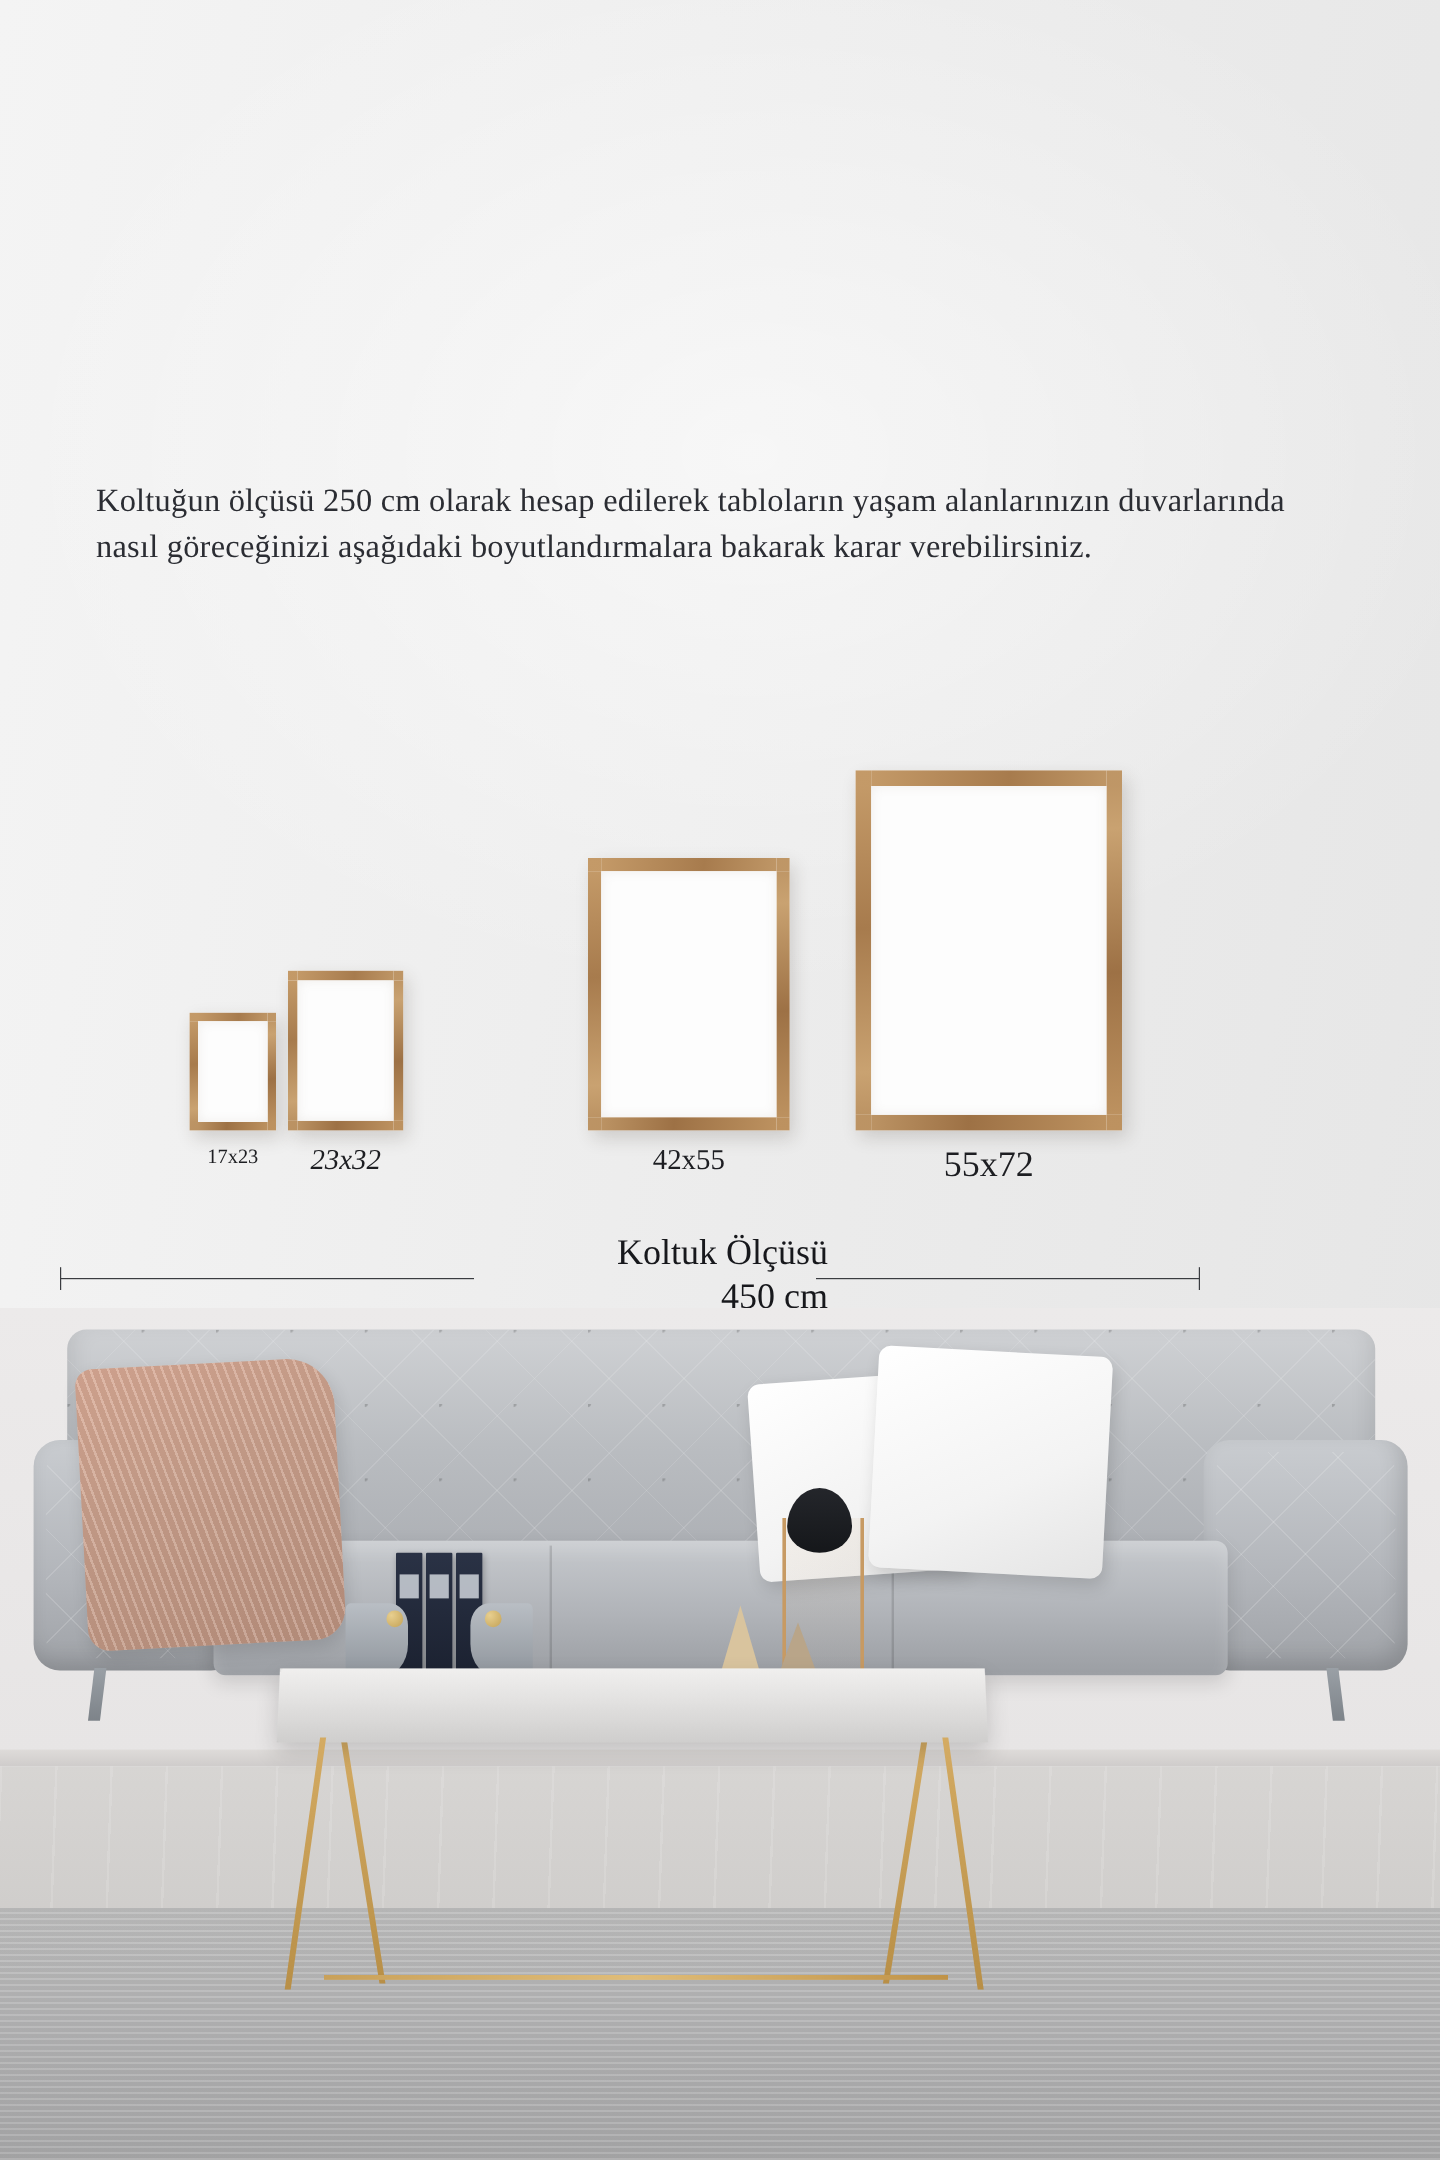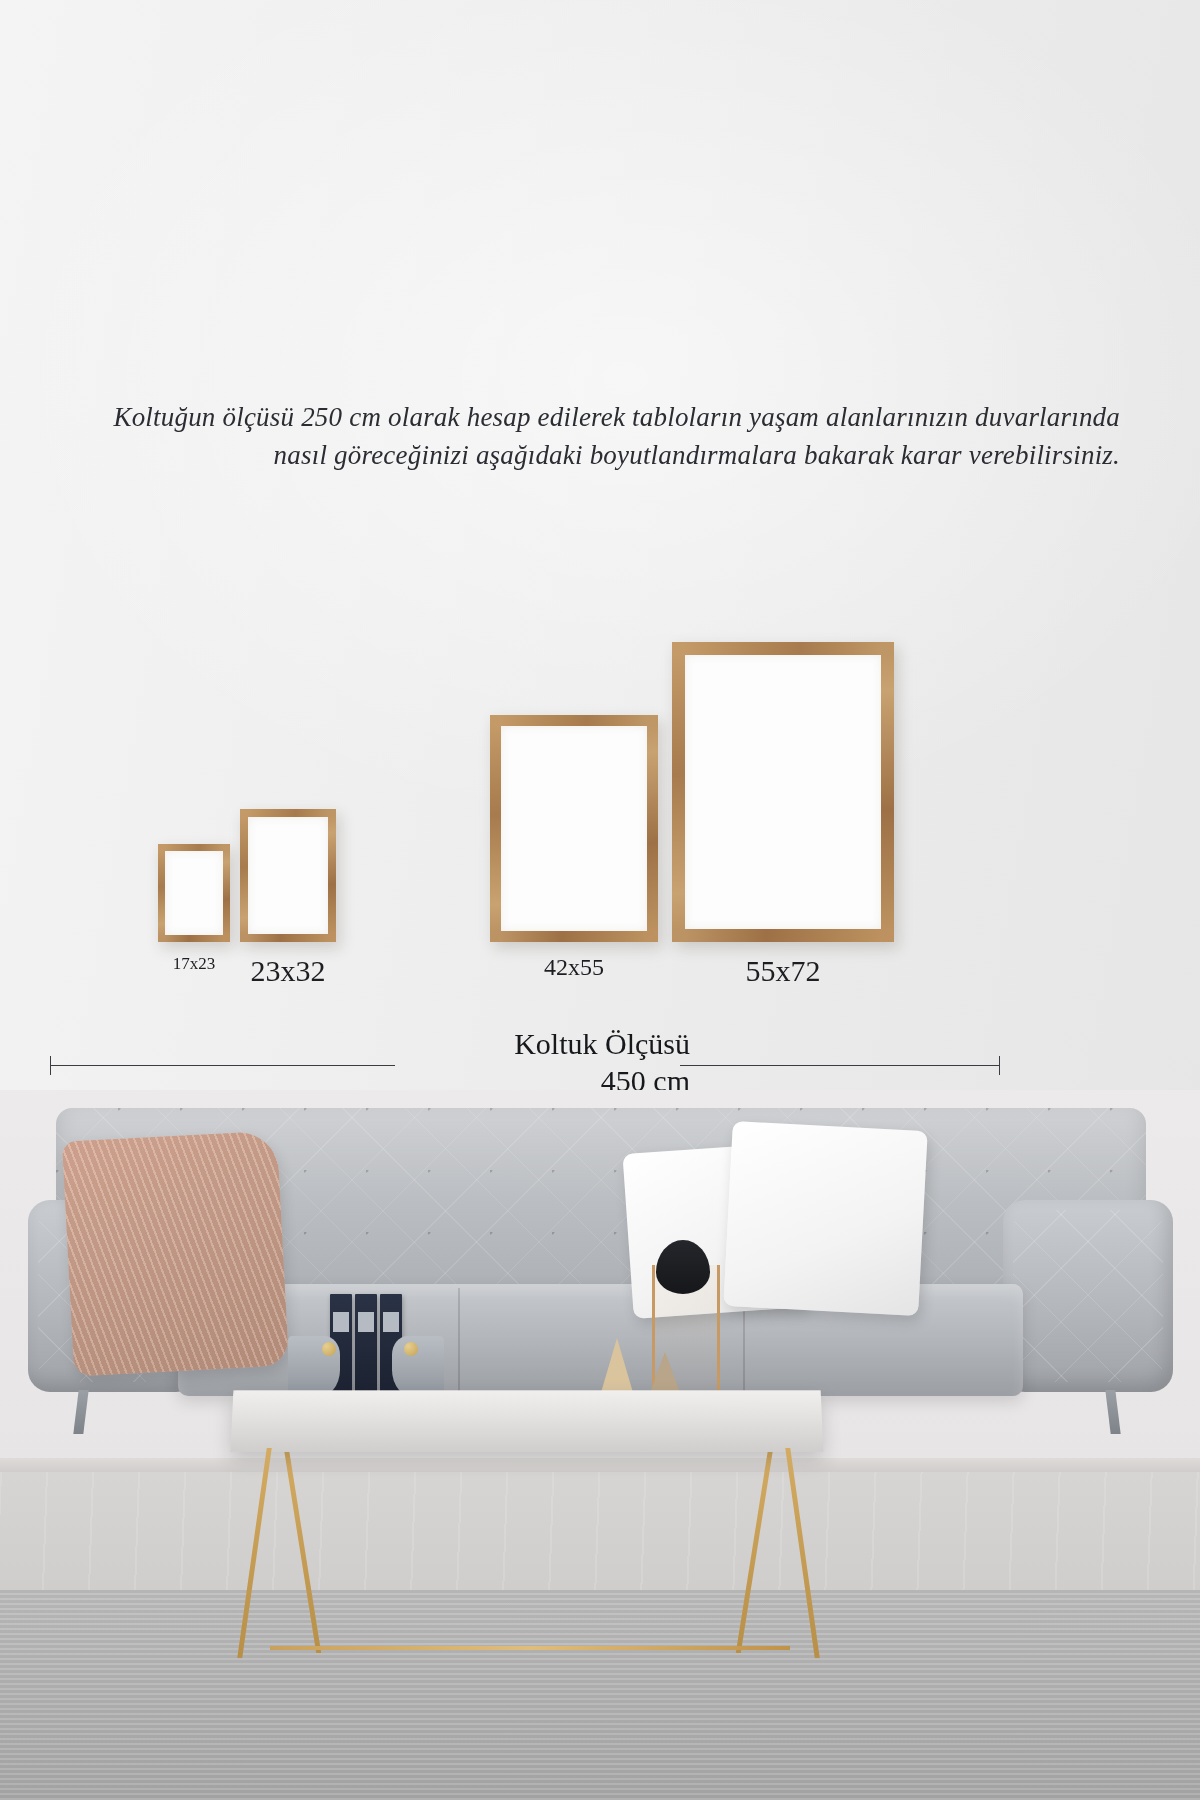--- a/index.html
+++ b/index.html
@@ -47,27 +47,26 @@
     letter-spacing: 1px;
     color: #15161a;
     line-height: 1.05;
   }
 
   
   .desc {
     position: absolute;
     left: 80px; top: 398px;
     width: 1040px;
-    text-align: right;
+    text-align: left;
     font-family: "Liberation Serif", serif;
     font-size: 27px;
     line-height: 1.42;
     color: #2b2d33;
     letter-spacing: 0.2px;
-    font-style: italic;
   }
 
   
   .frames {
     position: absolute;
     left: 0; top: 600px;
     width: 1200px;
     height: 470px;
   }
   .frame-wrap {
@@ -326,29 +325,29 @@
       <div class="frame-wrap" style="left: 158px; width: 72px;">
         <div class="frame" style="width: 72px; height: 98px; border-width: 7px;">
           <div class="mat"></div>
         </div>
         <div class="frame-label" style="top: 110px; font-size: 17px;">17x23</div>
       </div>
       <div class="frame-wrap" style="left: 240px; width: 96px;">
         <div class="frame" style="width: 96px; height: 133px; border-width: 8px;">
           <div class="mat"></div>
         </div>
-        <div class="frame-label" style="top: 145px; font-size: 30px;">23x32</div>
+        <div class="frame-label" style="top: 145px; font-size: 24px; font-style: italic;">23x32</div>
       </div>
       <div class="frame-wrap" style="left: 490px; width: 168px;">
         <div class="frame" style="width: 168px; height: 227px; border-width: 11px;">
           <div class="mat"></div>
         </div>
         <div class="frame-label" style="top: 239px; font-size: 24px;">42x55</div>
       </div>
-      <div class="frame-wrap" style="left: 672px; width: 222px;">
+      <div class="frame-wrap" style="left: 713px; width: 222px;">
         <div class="frame" style="width: 222px; height: 300px; border-width: 13px;">
           <div class="mat"></div>
         </div>
         <div class="frame-label" style="top: 312px; font-size: 30px;">55x72</div>
       </div>
     </div>
 
   <div class="measure">
     <div class="measure-line-left"></div>
     <div class="measure-cap" style="left:50px;"></div>

